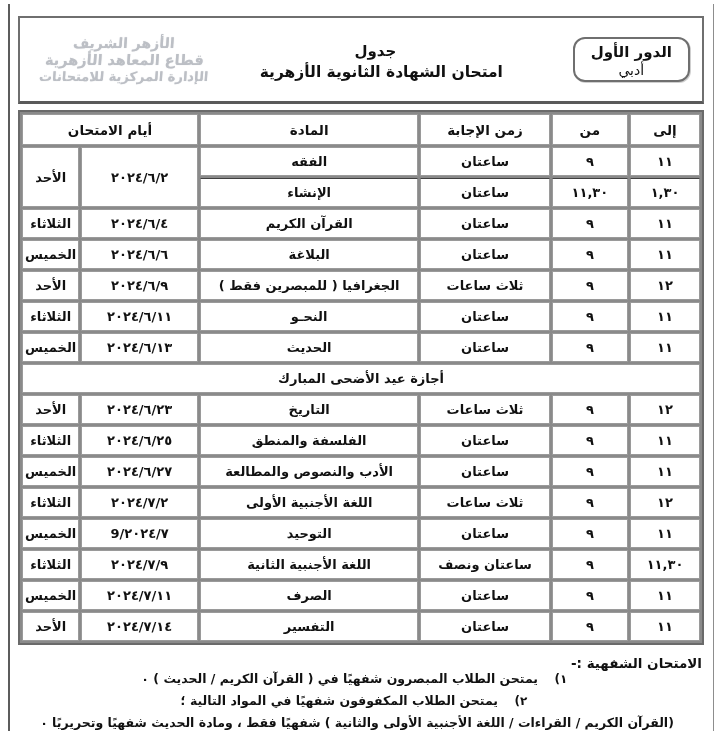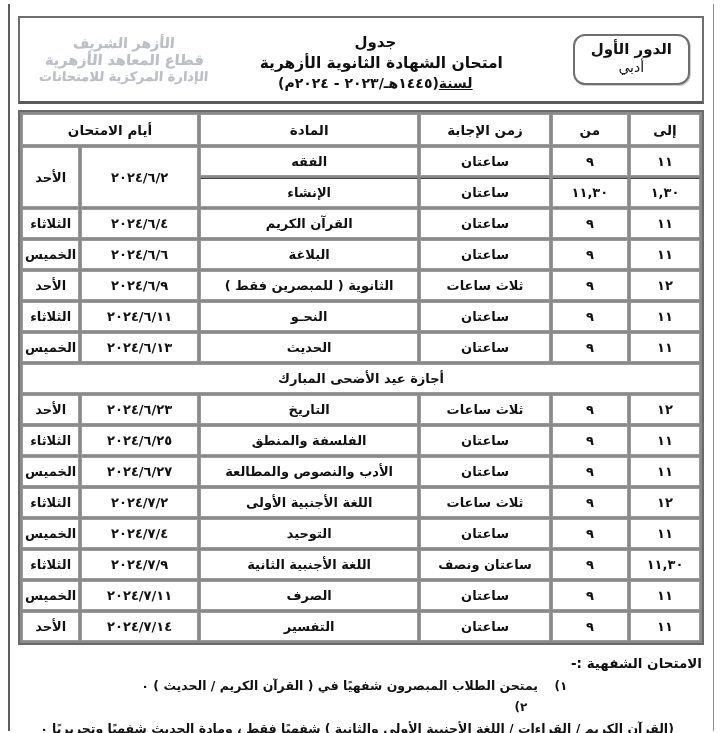--- a/index.html
+++ b/index.html
@@ -49,21 +49,21 @@
   }
 
   .badge-wrap {
     display: flex;
     align-items: center;
     padding: 0 12px;
   }
   .badge {
     border: 2px solid #6f6f6f;
     border-radius: 12px;
-    padding: 4px 16px 6px 16px;
+    padding: 4px 16px 0 16px;
     text-align: center;
     line-height: 1.25;
     box-shadow: 1px 1px 0 #cfcfcf;
     background: #fff;
     margin-left: 32px;
   }
   .badge .l1 {
     font-size: 15px;
     font-weight: bold;
     letter-spacing: -0.5px;
@@ -169,21 +169,20 @@
 
   
   .notes {
     margin: 10px 6px 0 8px;
     direction: rtl;
   }
   .notes-title {
     font-size: 13.5px;
     font-weight: bold;
     text-align: right;
-    margin-bottom: 7px;
   }
   .note {
     display: flex;
     align-items: baseline;
     justify-content: flex-start;
     gap: 10px;
     margin-bottom: 7px;
     font-size: 12.5px;
     font-weight: bold;
   }
@@ -215,23 +214,20 @@
     <div class="badge-wrap">
       <div class="badge">
         <div class="l1">الدور الأول</div>
         <div class="l2">أدبي</div>
       </div>
     </div>
 
     <div class="title-block">
       <div class="t1">جدول</div>
       <div class="t2">امتحان الشهادة الثانوية الأزهرية</div>
-      <div class="t3">
-        <span class="underline">لسنة</span><span>(١٤٤٥هـ/٢٠٢٣ - ٢٠٢٤م)</span>
-      </div>
     </div>
 
     <div class="logo">
       <div class="lg1">الأزهر الشريف</div>
       <div class="lg2">قطاع المعاهد الأزهرية</div>
       <div class="lg3">الإدارة المركزية للامتحانات</div>
     </div>
 
   </div>
 
@@ -281,21 +277,21 @@
           <td class="from">٩</td>
           <td class="dur">ساعتان</td>
           <td class="subject">البلاغة</td>
           <td class="date">٢٠٢٤/٦/٦</td>
           <td class="day">الخميس</td>
         </tr>
         <tr>
           <td class="to">١٢</td>
           <td class="from">٩</td>
           <td class="dur">ثلاث ساعات</td>
-          <td class="subject">الثانوية ( للمبصرين فقط )</td>
+          <td class="subject">الجغرافيا ( للمبصرين فقط )</td>
           <td class="date">٢٠٢٤/٦/٩</td>
           <td class="day">الأحد</td>
         </tr>
         <tr>
           <td class="to">١١</td>
           <td class="from">٩</td>
           <td class="dur">ساعتان</td>
           <td class="subject">النحـو</td>
           <td class="date">٢٠٢٤/٦/١١</td>
           <td class="day">الثلاثاء</td>
@@ -341,21 +337,21 @@
           <td class="dur">ثلاث ساعات</td>
           <td class="subject">اللغة الأجنبية الأولى</td>
           <td class="date">٢٠٢٤/٧/٢</td>
           <td class="day">الثلاثاء</td>
         </tr>
         <tr>
           <td class="to">١١</td>
           <td class="from">٩</td>
           <td class="dur">ساعتان</td>
           <td class="subject">التوحيد</td>
-          <td class="date">٢٠٢٤/٧/٤</td>
+          <td class="date">٢٠٢٤/٧/9</td>
           <td class="day">الخميس</td>
         </tr>
         <tr>
           <td class="to">١١,٣٠</td>
           <td class="from">٩</td>
           <td class="dur">ساعتان ونصف</td>
           <td class="subject">اللغة الأجنبية الثانية</td>
           <td class="date">٢٠٢٤/٧/٩</td>
           <td class="day">الثلاثاء</td>
         </tr>
@@ -381,19 +377,20 @@
   <div class="notes">
     <div class="notes-title">الامتحان الشفهية :-</div>
 
     <div class="note n1">
       <span class="num">١)</span>
       <span class="txt">يمتحن الطلاب المبصرون شفهيًا في ( القرآن الكريم / الحديث ) ٠</span>
     </div>
 
     <div class="note n2">
       <span class="num">٢)</span>
+      <span class="txt">يمتحن الطلاب المكفوفون شفهيًا في المواد التالية ؛</span>
     </div>
 
     <div class="note-cont">(القرآن الكريم / القراءات / اللغة الأجنبية الأولى والثانية ) شفهيًا فقط ، ومادة الحديث شفهيًا وتحريريًا ٠</div>
 
   </div>
 
 </div>
 
 </body></html>

